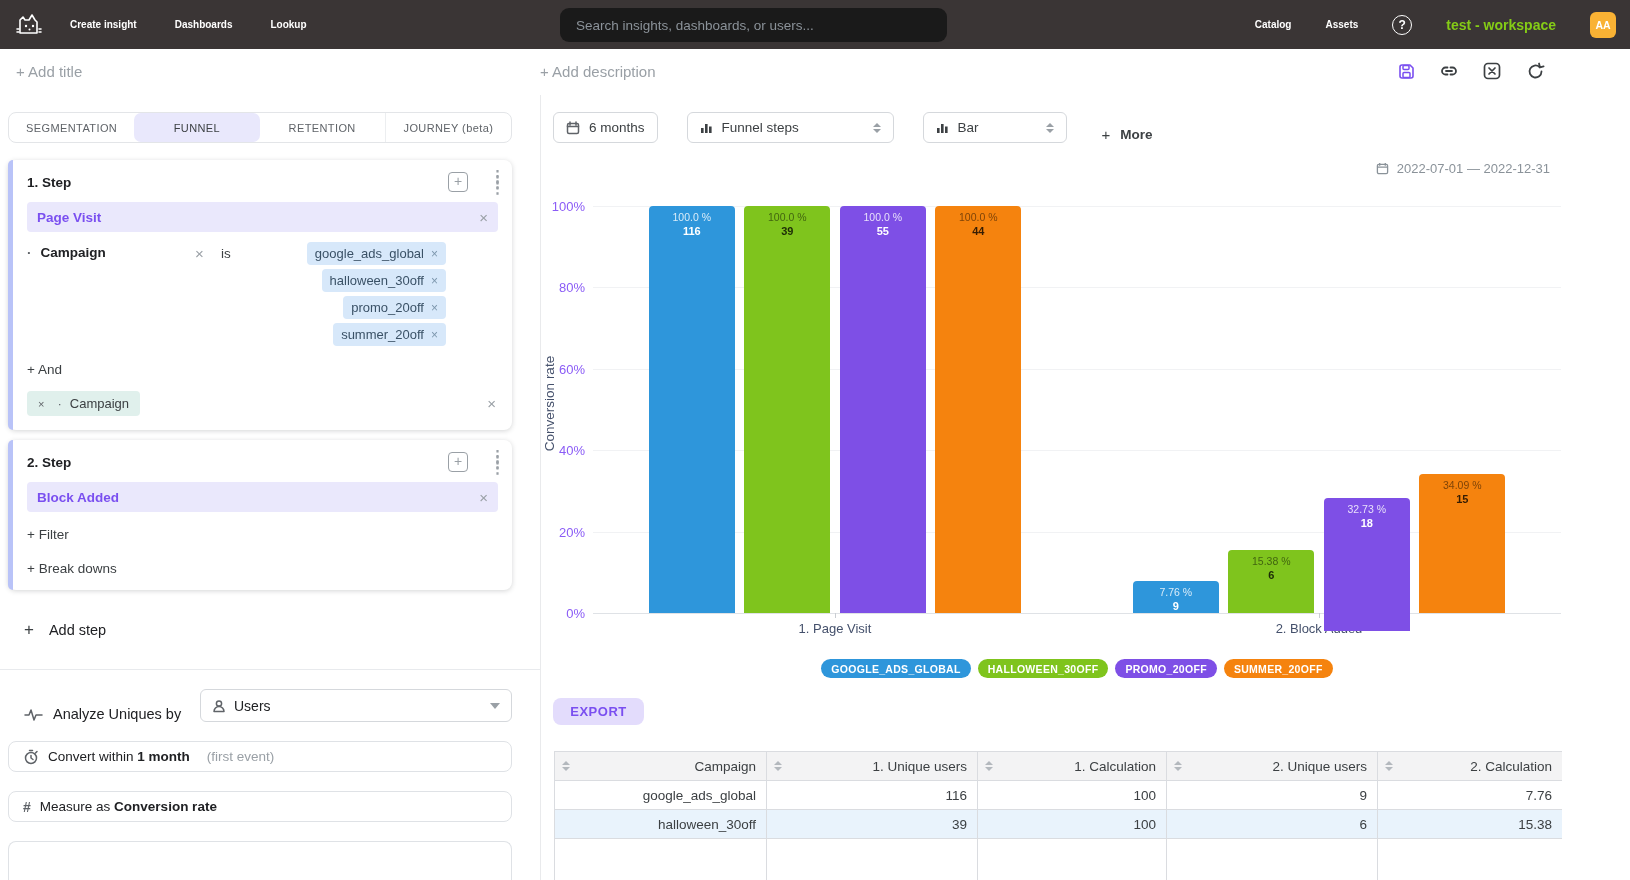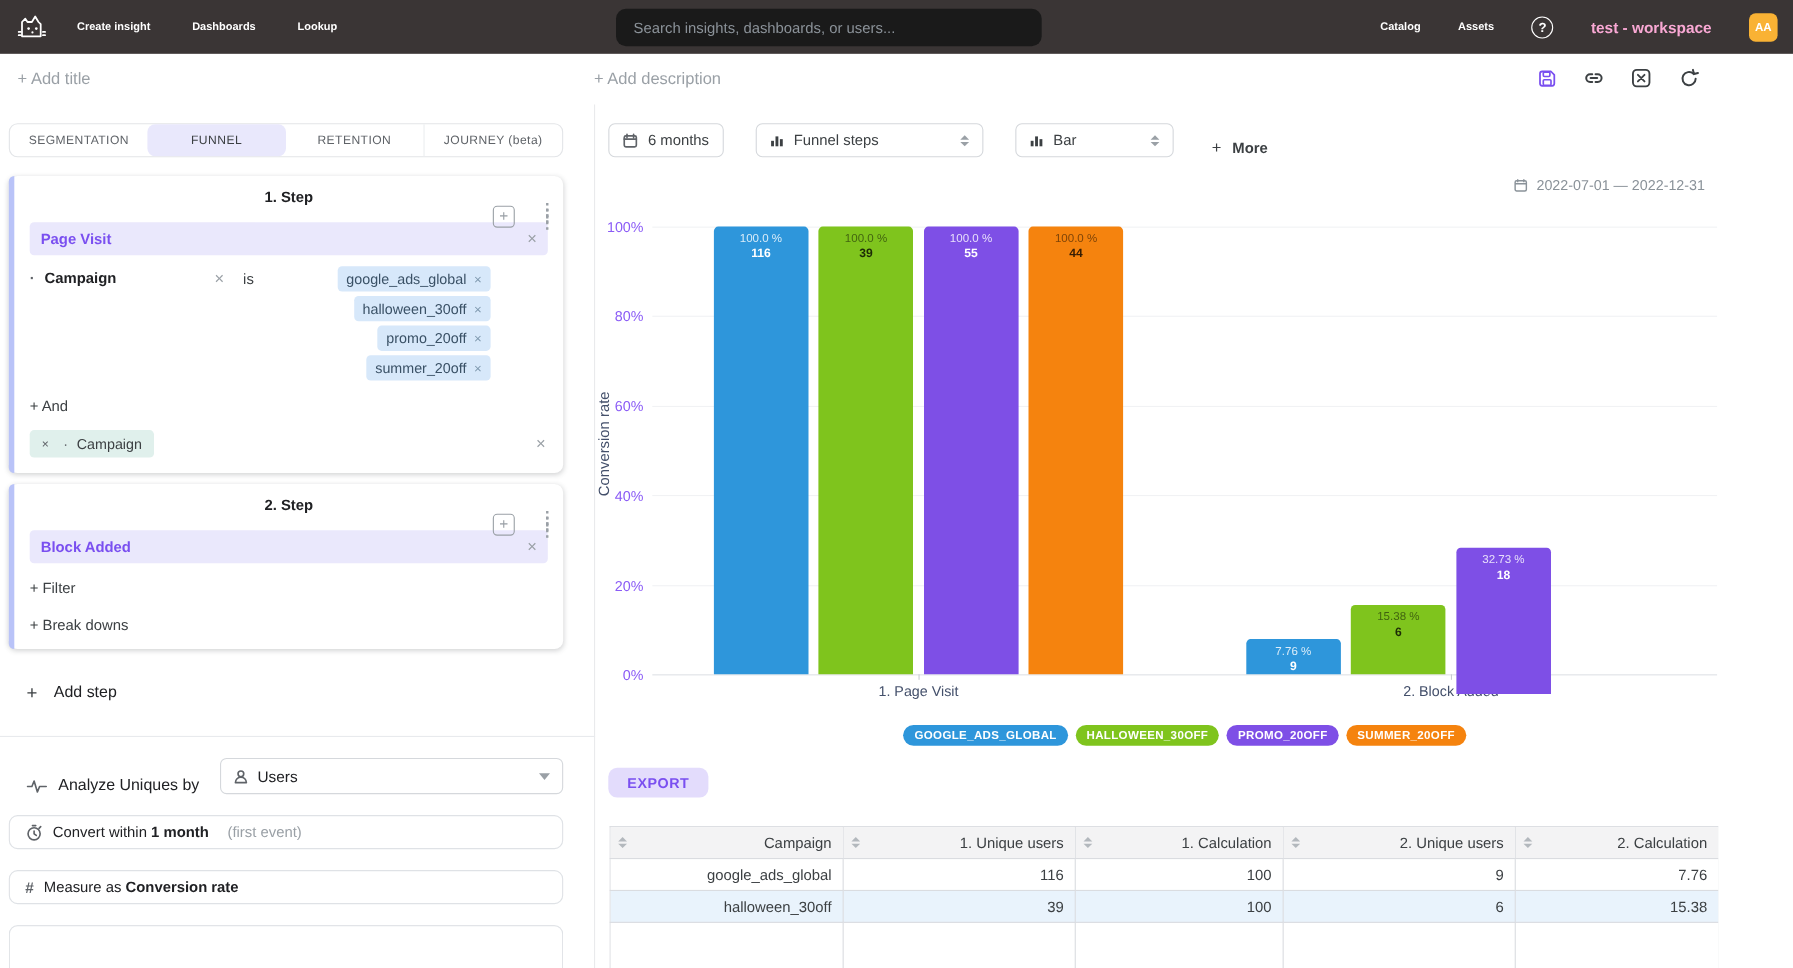--- a/index.html
+++ b/index.html
@@ -9,41 +9,41 @@
 
   
   .topbar { position:absolute; left:0; top:0; width:1630px; height:49px; background:#3a3535; display:flex; align-items:center; }
   .tb-left { display:flex; align-items:center; padding-left:14px; }
   .logo { width:30px; height:30px; margin-right:26px; display:flex; align-items:center; justify-content:center; cursor:pointer; }
   .tb-item { color:#fff; font-size:10px; font-weight:bold; margin-right:38px; background:none; border:none; cursor:pointer; font-family:inherit; white-space:nowrap; }
   .searchbox { position:absolute; left:560px; top:8px; width:387px; height:34px; background:#1a1a1a; border:none; border-radius:9px; color:#c7cdd4; font-size:13.5px; padding:0 16px; font-family:inherit; }
   .searchbox::placeholder { color:#8b9299; }
   .tb-right { position:absolute; right:14px; top:0; height:49px; display:flex; align-items:center; gap:34px; }
   .help-circle { width:20px; height:20px; border:1.6px solid #fff; border-radius:50%; color:#fff; font-size:12px; font-weight:bold; display:flex; align-items:center; justify-content:center; cursor:pointer; }
-  .workspace { color:#f9a8d4; font-size:14px; font-weight:bold; }
+  .workspace { color:#84cc16; font-size:14px; font-weight:bold; }
   .avatar { width:26px; height:26px; border-radius:6px; background:#f9b234; color:#fff; font-size:10.5px; font-weight:bold; display:flex; align-items:center; justify-content:center; cursor:pointer; }
 
   
   .titlerow { position:absolute; left:0; top:49px; width:1630px; height:46px; background:#fff; }
   .add-title { position:absolute; left:16px; top:14px; color:#9aa0a6; font-size:15px; cursor:text; }
   .add-desc  { position:absolute; left:540px; top:14px; color:#9aa0a6; font-size:15px; cursor:text; }
   .title-icons { position:absolute; right:85px; top:12px; display:flex; gap:23px; align-items:center; }
   .ticon { width:20px; height:20px; display:flex; align-items:center; justify-content:center; cursor:pointer; }
 
   
   .leftpanel { position:absolute; left:0; top:95px; width:541px; height:785px; border-right:1px solid #e9eaec; background:#fff; }
   .tabs { position:absolute; left:8px; top:17px; width:504px; height:31px; border:1px solid #e3e5e8; border-radius:8px; display:flex; align-items:stretch; background:#fff; }
   .tab { flex:1; display:flex; align-items:center; justify-content:center; font-size:11px; letter-spacing:.4px; color:#5f6368; cursor:pointer; border-left:1px solid #eceef0; }
   .tab:first-child { border-left:none; }
   .tab.active { background:#e9e8fc; border-radius:7px; color:#3c4043; border-left:none; margin:0; }
   .tab.active + .tab { border-left:none; }
 
   .stepcard { position:absolute; left:8px; width:504px; background:#fff; border-radius:8px; box-shadow:0 1px 5px rgba(60,64,67,.22); padding:12px 14px 14px 19px; }
   .stepstripe { position:absolute; left:0; top:0; bottom:0; width:5px; background:#b9c3f8; border-radius:8px 0 0 8px; }
-  .stephead { display:flex; align-items:center; height:20px;flex-direction:column; }
+  .stephead { display:flex; align-items:center; height:20px; }
   .steptitle { font-size:13.5px; font-weight:bold; color:#202124; }
   .stepicons { margin-left:auto; display:flex; align-items:center; gap:22px; }
   .plusbox { width:20px; height:20px; border:1.5px solid #9aa0a6; border-radius:4px; color:#9aa0a6; font-size:14px; line-height:17px; text-align:center; cursor:pointer; }
   .kebab { color:#9aa0a6; font-size:15px; font-weight:bold; cursor:pointer; letter-spacing:0; line-height:6px; width:8px; text-align:center; }
   .eventbar { margin-top:10px; height:30px; background:#eae8fc; border-radius:4px; display:flex; align-items:center; padding:0 10px; }
   .eventname { color:#7a4ff0; font-size:13.5px; font-weight:bold; }
   .x { color:#9aa0a6; font-size:15px; cursor:pointer; line-height:1; }
   .eventbar .x { margin-left:auto; }
   .filterrow { margin-top:13px; display:flex; align-items:flex-start; }
   .fprop { width:168px; font-size:13.5px; font-weight:bold; color:#202124; }
@@ -378,20 +378,24 @@
           <span class="pct">100.0 %</span>
           <span class="cnt">55</span>
         </div>
         <div class="bar" style="left: 730.75px; top: 292px; width: 86px; height: 133px; background: rgb(126, 79, 230);">
           <span class="pct">32.73 %</span>
           <span class="cnt">18</span>
         </div>
         <div class="bar darktext" style="left: 342.25px; top: 0px; width: 86px; height: 407px; background: rgb(245, 131, 14);">
           <span class="pct">100.0 %</span>
           <span class="cnt">44</span>
+        </div>
+        <div class="bar darktext" style="left: 826.25px; top: 268px; width: 86px; height: 139px; background: rgb(245, 131, 14);">
+          <span class="pct">34.09 %</span>
+          <span class="cnt">15</span>
         </div>
       </div>
 
     <div class="legend">
         <span class="pill" style="background: rgb(46, 150, 219);">GOOGLE_ADS_GLOBAL</span>
         <span class="pill" style="background: rgb(127, 196, 29);">HALLOWEEN_30OFF</span>
         <span class="pill" style="background: rgb(126, 79, 230);">PROMO_20OFF</span>
         <span class="pill" style="background: rgb(245, 131, 14);">SUMMER_20OFF</span>
       </div>
 

